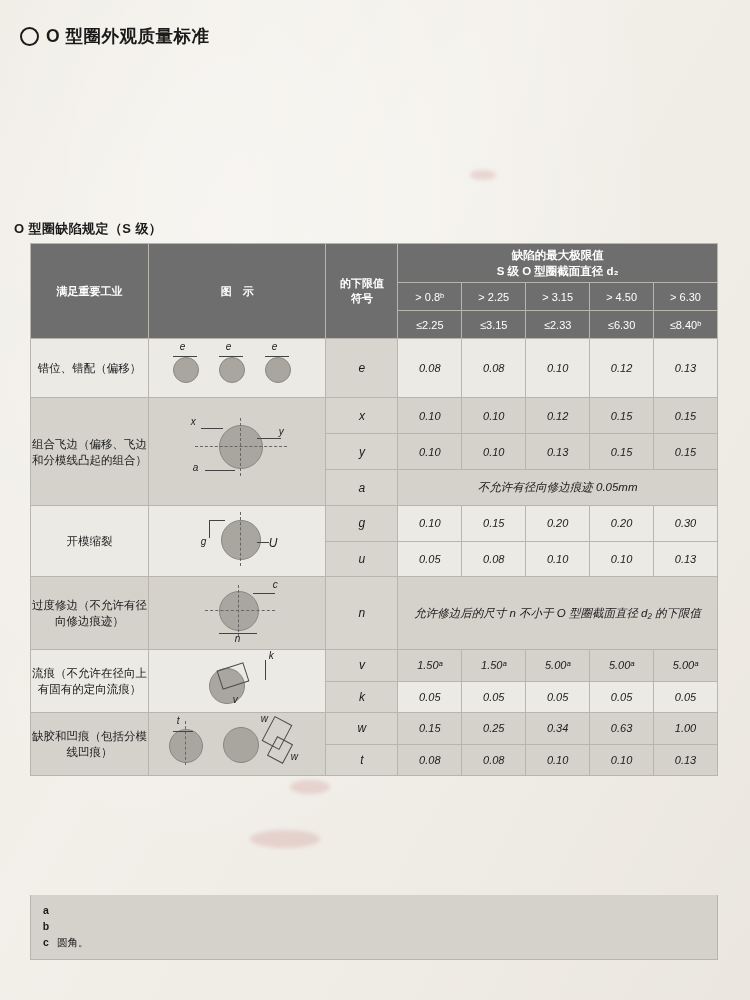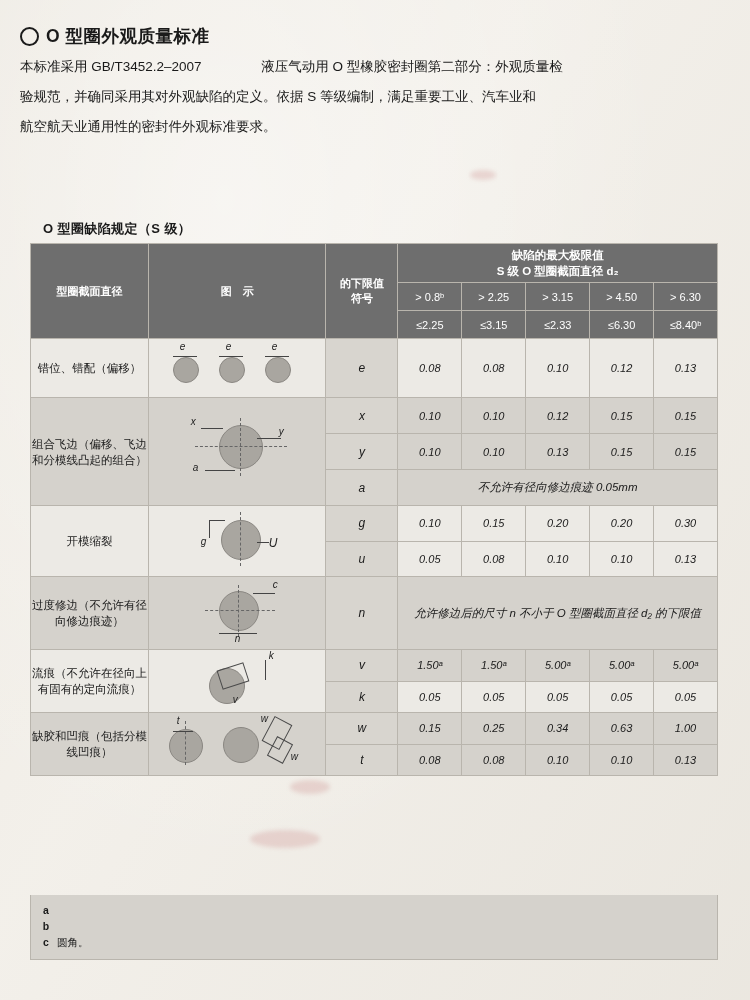--- a/index.html
+++ b/index.html
@@ -35,21 +35,21 @@
   .doc-title{
     font-size:17.5px;font-weight:bold;letter-spacing:0.5px;
   }
   .intro{
     position:absolute;left:20px;top:52px;width:648px;
     font-size:13.5px;line-height:30px;
     text-align:justify;
   }
   .intro .indent{display:inline-block;width:52px;}
   .section-label{
-    position:absolute;left:43px;top:220px;
+    position:absolute;left:14px;top:220px;
     font-size:13px;font-weight:600;letter-spacing:0.4px;
   }
   table.spec{
     position:absolute;left:30px;top:243px;
     width:688px;
     border-collapse:collapse;
     font-size:11px;
   }
   table.spec td,table.spec th{
     border:1px solid #b9b5ad;
@@ -112,47 +112,38 @@
 
 <div class="page">
 
   <div class="paper-tint"></div>
 
   <div class="title-row">
     <span class="title-ring"></span>
     <span class="doc-title">O 型圈外观质量标准</span>
   </div>
 
-  <div class="intro">
-    <span>本标准采用 GB/T3452.2–2007</span>
-    <span class="indent"></span>
-    <span>液压气动用 O 型橡胶密封圈第二部分：外观质量检</span>
-    <br>
-    <span>验规范，并确同采用其对外观缺陷的定义。依据 S 等级编制，满足重要工业、汽车业和</span>
-    <br>
-    <span>航空航天业通用性的密封件外观标准要求。</span>
-  </div>
 
   <div class="section-label">O 型圈缺陷规定（S 级）</div>
 
   <table class="spec">
     <colgroup>
       <col style="width:118px">
       <col style="width:178px">
       <col style="width:72px">
       <col style="width:64px">
       <col style="width:64px">
       <col style="width:64px">
       <col style="width:64px">
       <col style="width:64px">
     </colgroup>
     <tbody>
 
       <tr>
-        <td class="hdr" rowspan="3">型圈截面直径</td>
+        <td class="hdr" rowspan="3">满足重要工业</td>
         <td class="hdr" rowspan="3">图　示</td>
         <td class="hdr" rowspan="3">
           <div>的下限值</div>
           <div>符号</div>
         </td>
         <td class="hdr hdr-top" colspan="5" style="height:38px">
           <div>缺陷的最大极限值</div>
           <div>S 级 O 型圈截面直径 d₂</div>
         </td>
       </tr>

